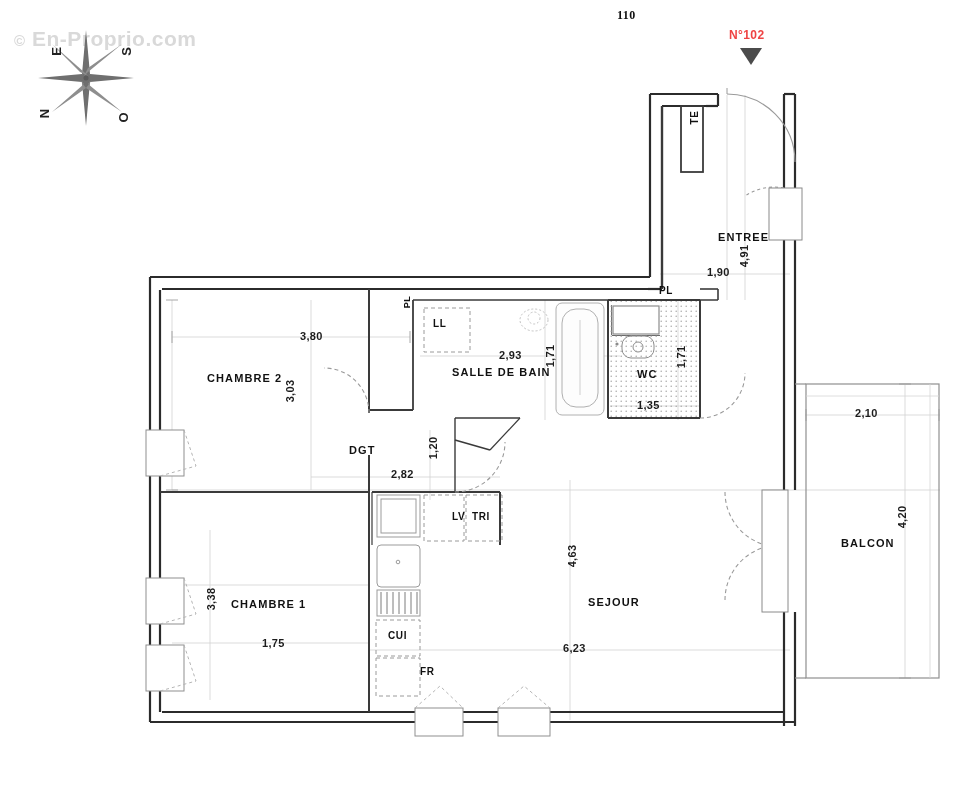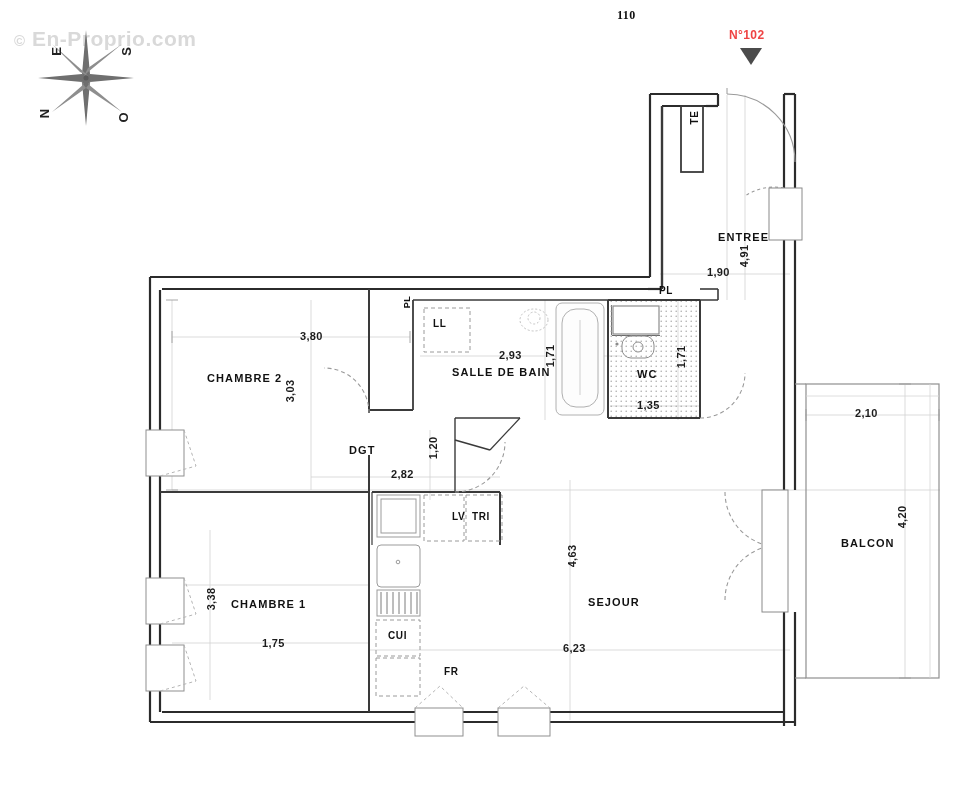--- a/index.html
+++ b/index.html
@@ -305,21 +305,21 @@
   <div class="lbl room" style="left:718px;top:231px;">ENTREE</div>
   <div class="lbl room" style="left:841px;top:537px;">BALCON</div>
 
   <div class="lbl small rot" style="left:688px;top:112px;">TE</div>
   <div class="lbl tiny rot" style="left:401px;top:297px;">PL</div>
   <div class="lbl small" style="left:659px;top:285px;">PL</div>
   <div class="lbl small" style="left:433px;top:318px;">LL</div>
   <div class="lbl small" style="left:452px;top:511px;">LV</div>
   <div class="lbl small" style="left:472px;top:511px;">TRI</div>
   <div class="lbl small" style="left:388px;top:630px;">CUI</div>
-  <div class="lbl small" style="left:408px;top:666px;padding-left:36px;">FR</div>
+  <div class="lbl small" style="left:384px;top:666px;padding-left:36px;">FR</div>
 
   <div class="lbl dim" style="left:300px;top:330px;">3,80</div>
   <div class="lbl dim rot" style="left:279px;top:385px;">3,03</div>
 
   <div class="lbl dim" style="left:262px;top:637px;">1,75</div>
   <div class="lbl dim rot" style="left:200px;top:593px;">3,38</div>
 
   <div class="lbl dim" style="left:499px;top:349px;">2,93</div>
   <div class="lbl dim rot" style="left:539px;top:350px;">1,71</div>
 

